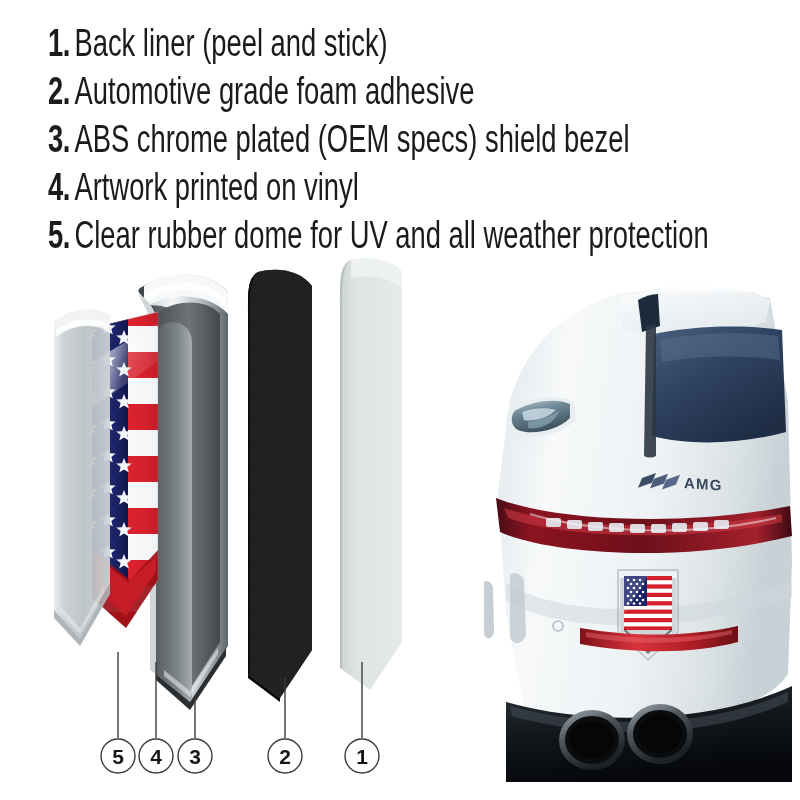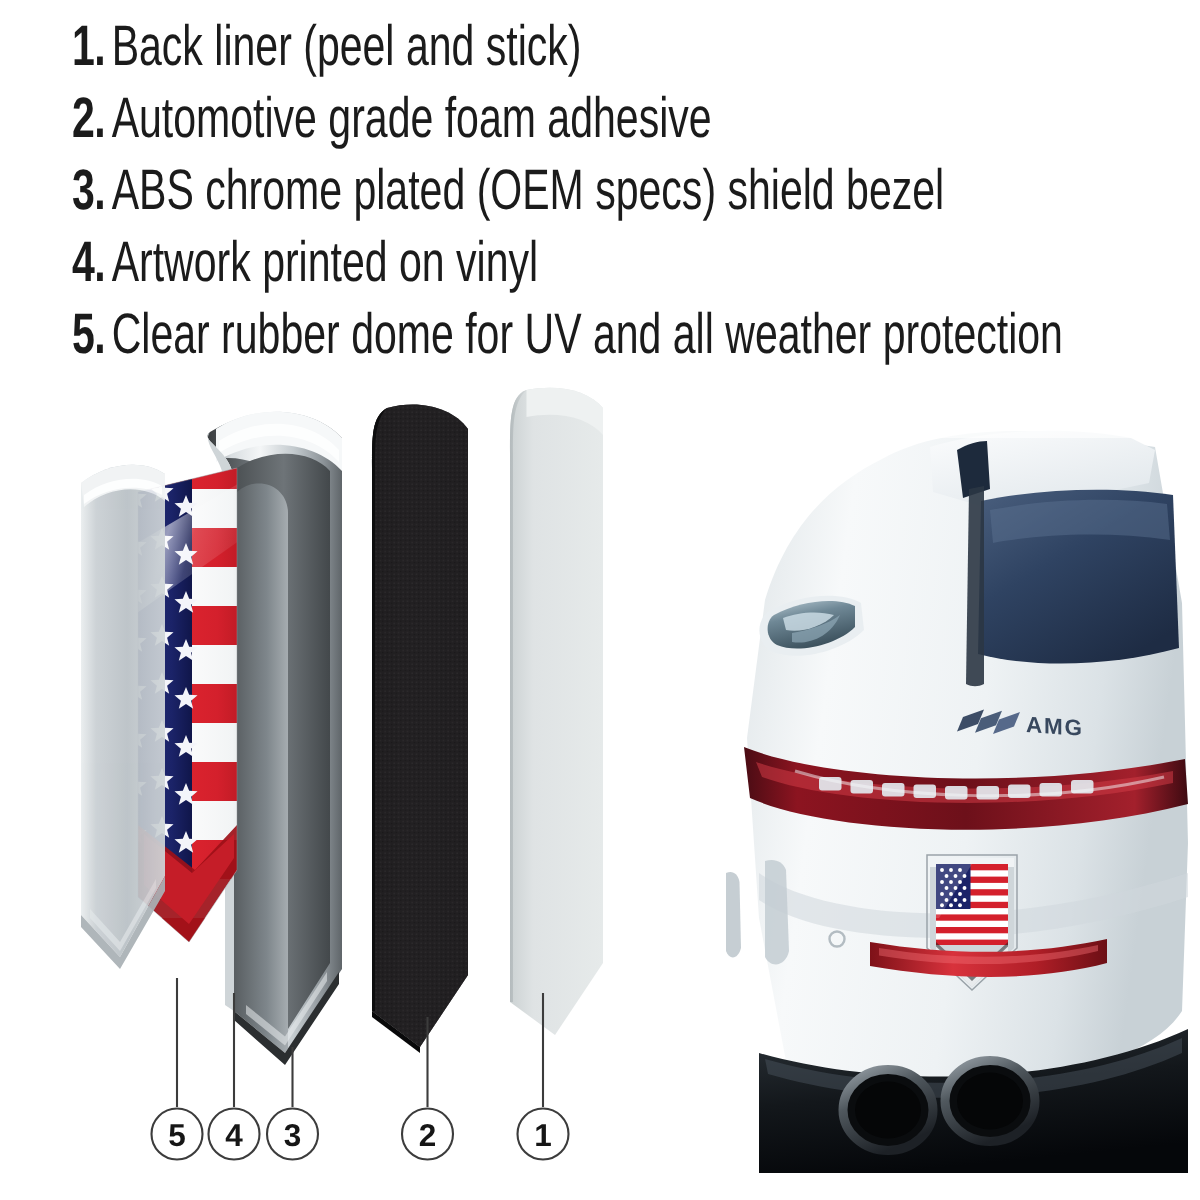--- a/index.html
+++ b/index.html
@@ -13,21 +13,21 @@
     position: relative;
     overflow: hidden;
     font-family: "Liberation Sans", sans-serif;
     -webkit-font-smoothing: antialiased;
   }
 
   
   #feature-list {
     position: absolute;
     left: 48px;
-    top: 12px;
+    top: 24px;
     width: 745px;
   }
   .feature-row {
     display: block;
     white-space: nowrap;
     color: #1b1b1b;
     line-height: 1.0;
     margin-bottom: 10px;
     font-family: "Liberation Sans Narrow", "Liberation Sans", sans-serif;
     transform: scaleX(0.72);

